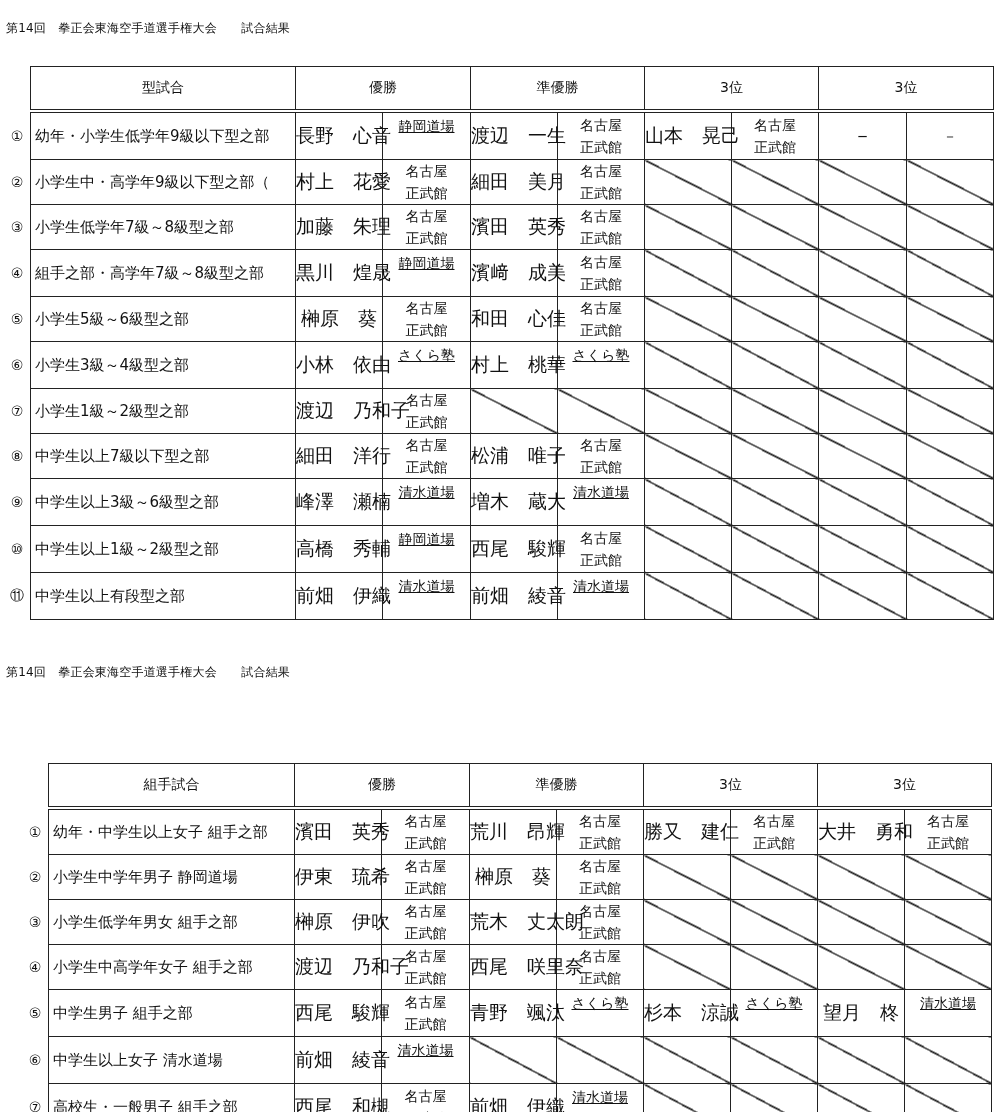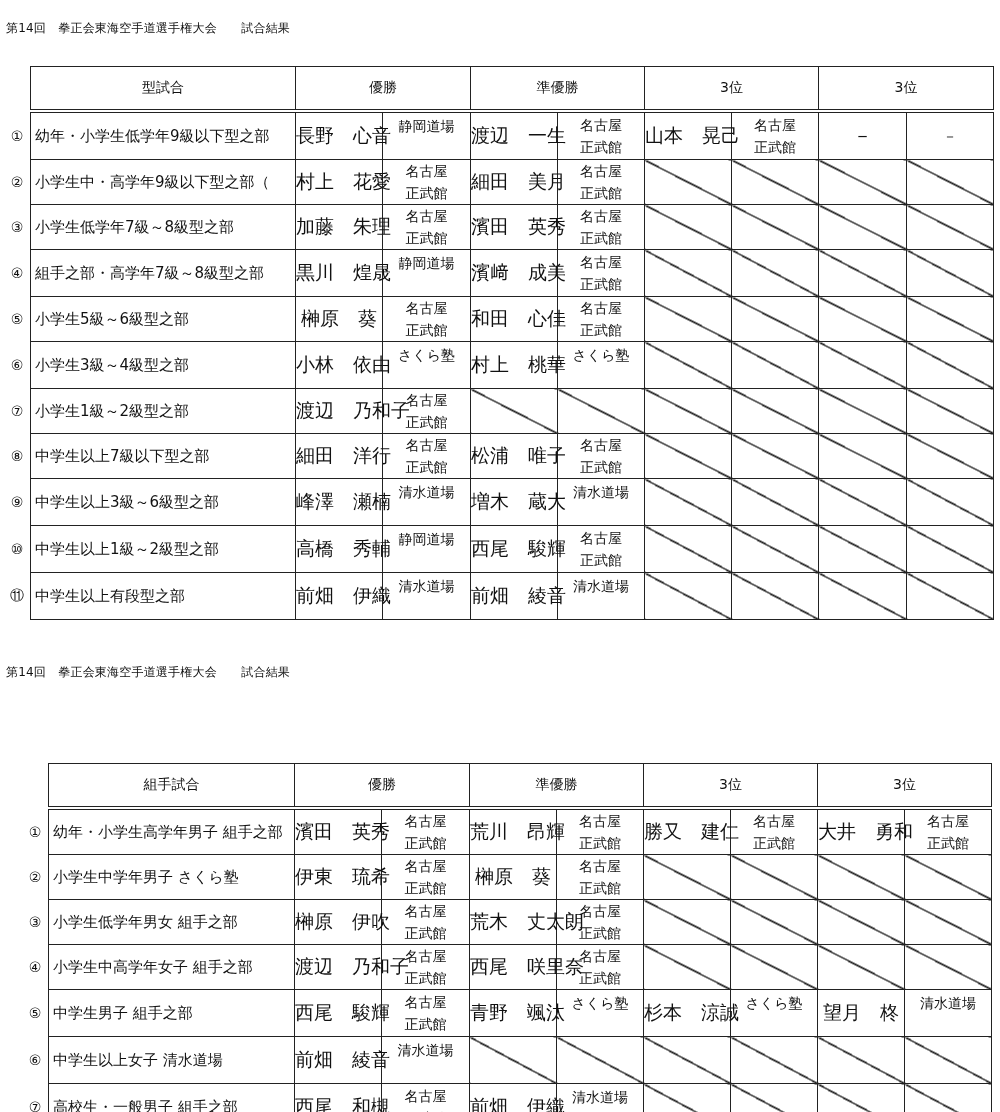--- a/index.html
+++ b/index.html
@@ -11,21 +11,21 @@
   #table1 { left:30px; top:66px; width:963px; }
   #table2 { left:48px; top:731px; width:943px;margin-top:32px; }
   td, th { border:1.5px solid #222; padding:0; text-align:center; vertical-align:middle; font-weight:normal; font-size:14px; position:relative; overflow:visible; }
   thead th { height:42px; font-size:14px; }
   thead tr { border-bottom:4px double #222; }
   tbody td { height:44px; }
   td.cat { text-align:left; padding-left:4px; font-size:15px; white-space:nowrap; overflow:visible; }
   .num { position:absolute; left:-25px; top:50%; transform:translateY(-50%); font-size:14px; width:22px; text-align:center; }
   td.name { font-size:19px; white-space:nowrap; }
   td.dojo { font-size:14px; line-height:22px; }
-  td.dojo.top { vertical-align:top; padding-top:2px; }
+  td.dojo.top { vertical-align:top; padding-top:2px;text-decoration:underline; }
   td.slash { background: linear-gradient(to top right, transparent calc(50% - 0.8px), #222 calc(50% - 0.8px), #222 calc(50% + 0.8px), transparent calc(50% + 0.8px)); }
 </style>
 </head>
 <body>
 
 <div class="title" id="t1-title">第14回　拳正会東海空手道選手権大会　　試合結果</div>
 <table id="table1">
   <colgroup>
     <col style="width:265px">
       <col style="width:87px">
@@ -201,36 +201,36 @@
       <tr id="t2-head">
         <th>組手試合</th>
         <th colspan="2">優勝</th>
         <th colspan="2">準優勝</th>
         <th colspan="2">3位</th>
         <th colspan="2">3位</th>
       </tr>
     </thead>
   <tbody id="t2-body">
       <tr>
-        <td class="cat"><span class="num">①</span><span>幼年・小学生高学年男子 組手之部</span></td>
+        <td class="cat"><span class="num">①</span><span>幼年・中学生以上女子 組手之部</span></td>
         <td class="name">濱田　英秀</td>
         <td class="dojo" style="white-space: pre-line;">名古屋
 正武館</td>
         <td class="name">荒川　昂輝</td>
         <td class="dojo" style="white-space: pre-line;">名古屋
 正武館</td>
         <td class="name">勝又　建仁</td>
         <td class="dojo" style="white-space: pre-line;">名古屋
 正武館</td>
         <td class="name">大井　勇和</td>
         <td class="dojo" style="white-space: pre-line;">名古屋
 正武館</td>
       </tr>
       <tr>
-        <td class="cat"><span class="num">②</span><span>小学生中学年男子 さくら塾</span></td>
+        <td class="cat"><span class="num">②</span><span>小学生中学年男子 静岡道場</span></td>
         <td class="name">伊東　琉希</td>
         <td class="dojo" style="white-space: pre-line;">名古屋
 正武館</td>
         <td class="name">榊原　葵</td>
         <td class="dojo" style="white-space: pre-line;">名古屋
 正武館</td>
         <td class="slash"></td>
         <td class="slash"></td>
         <td class="slash"></td>
         <td class="slash"></td>

